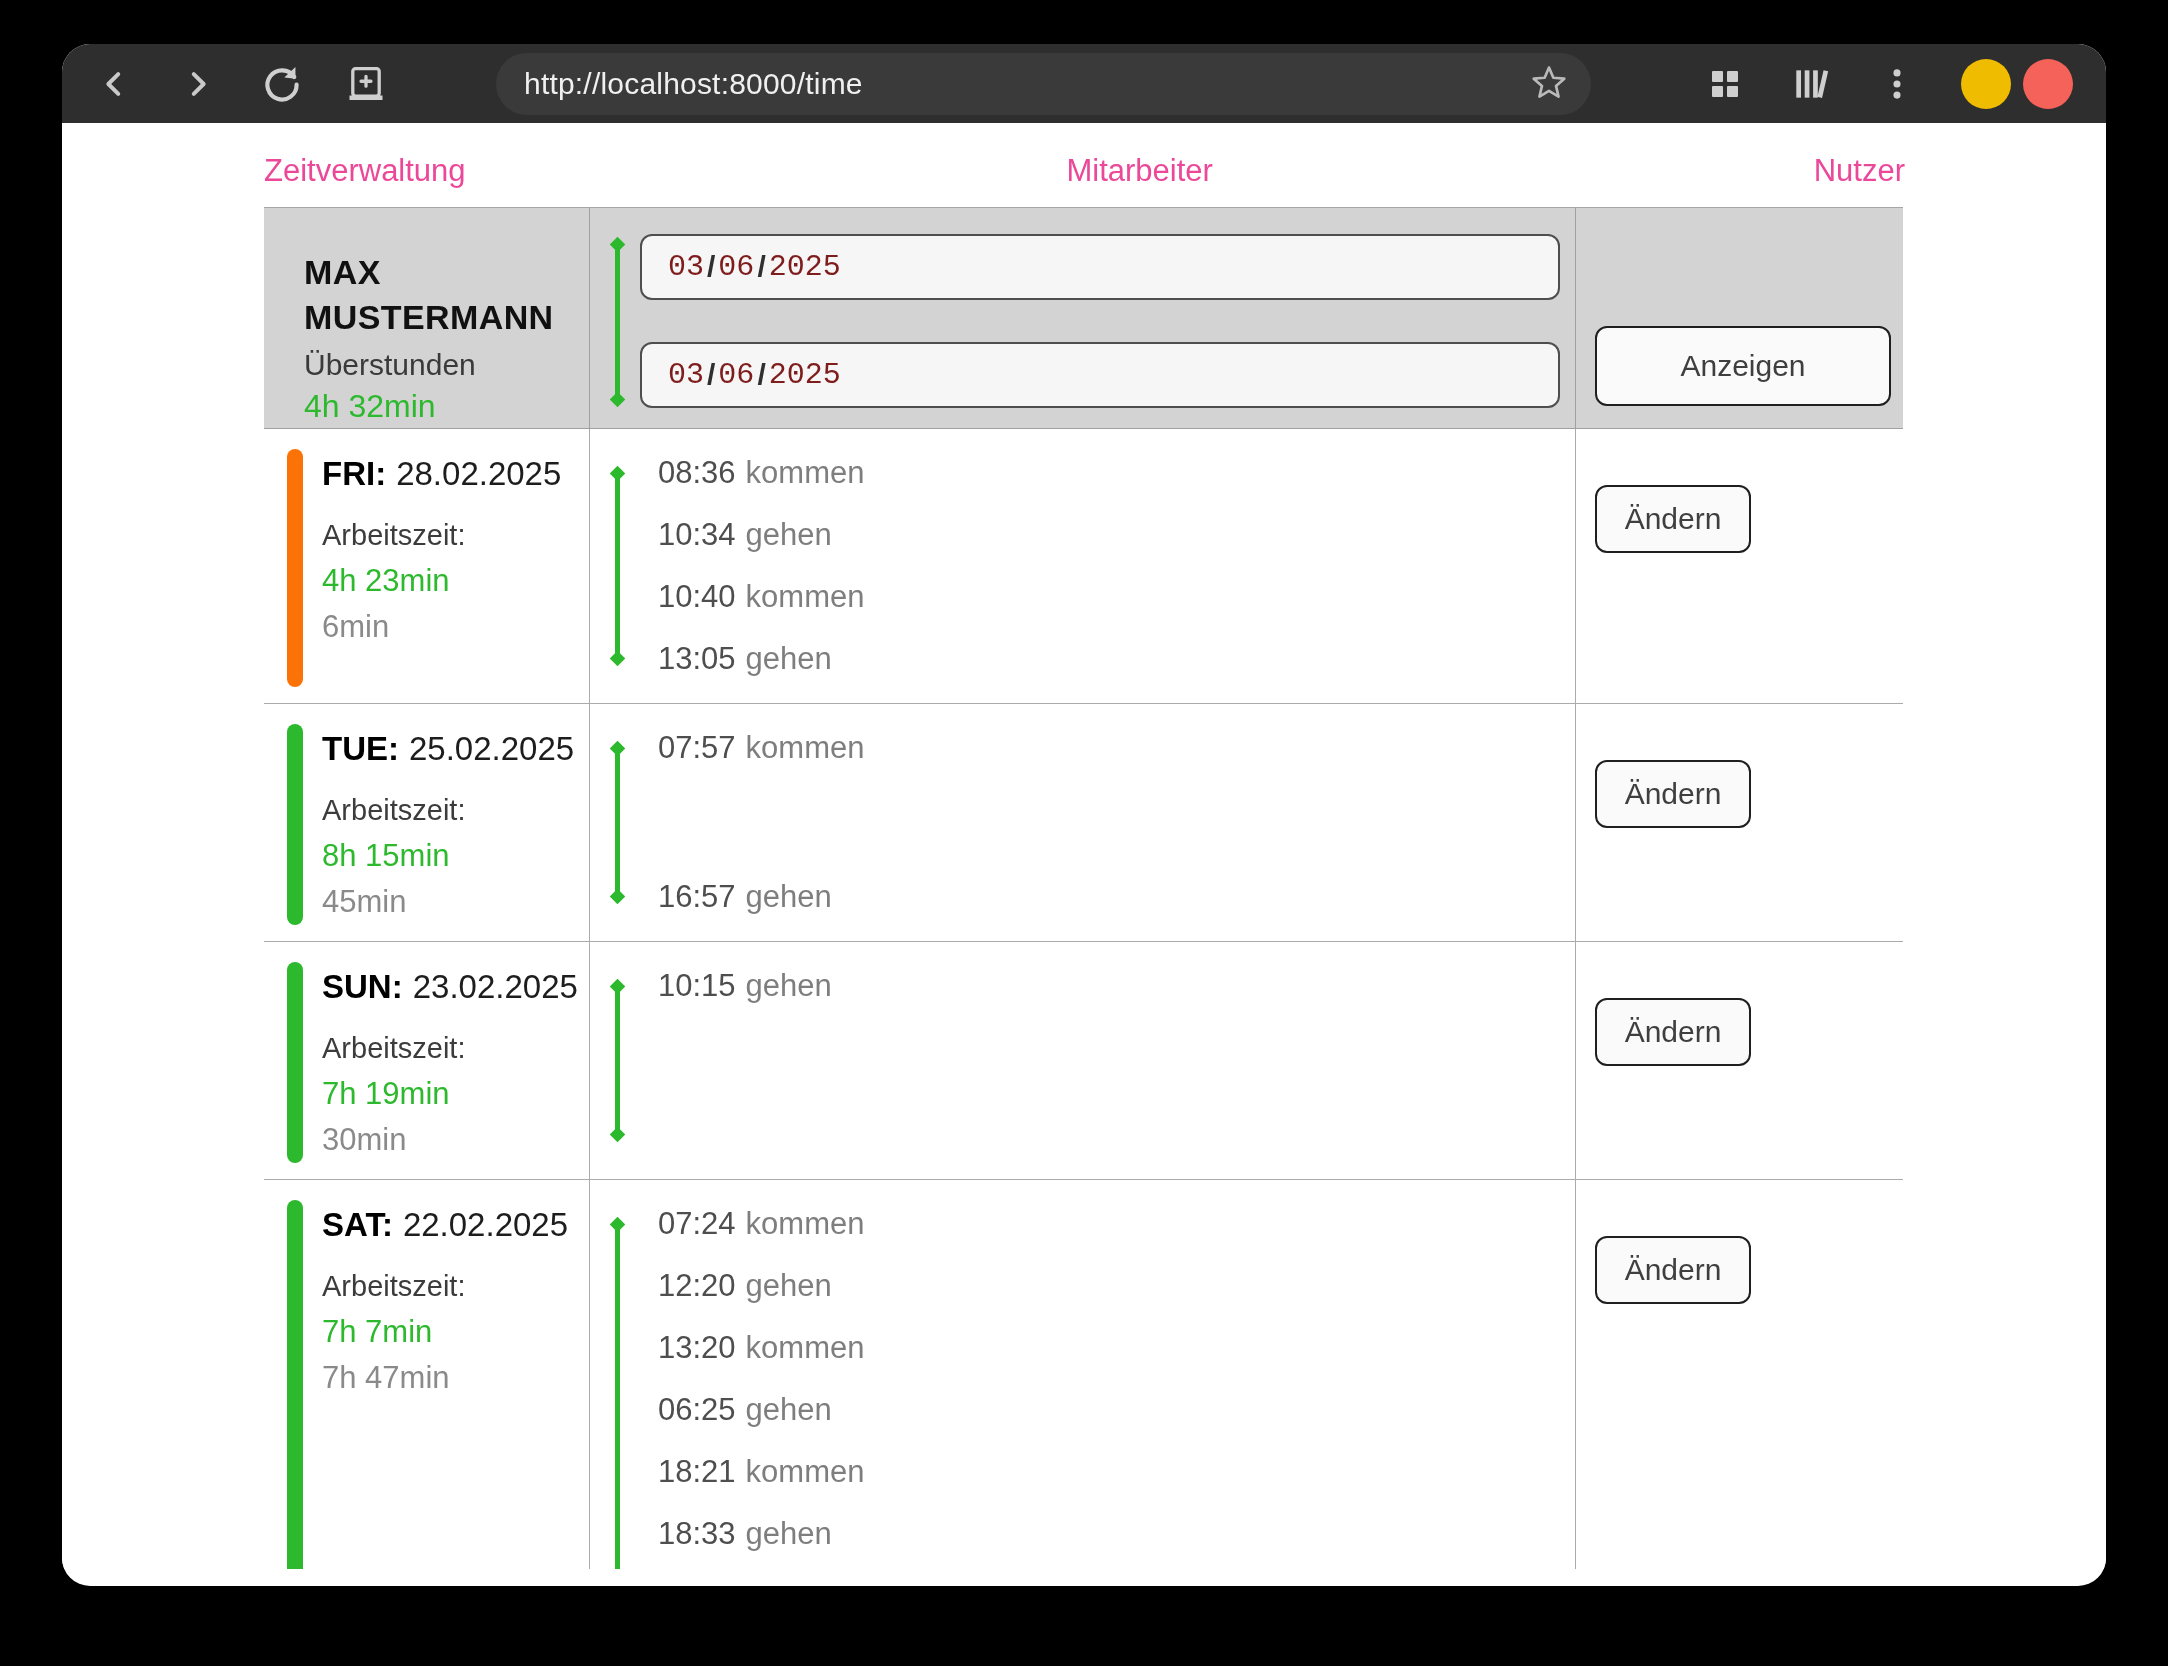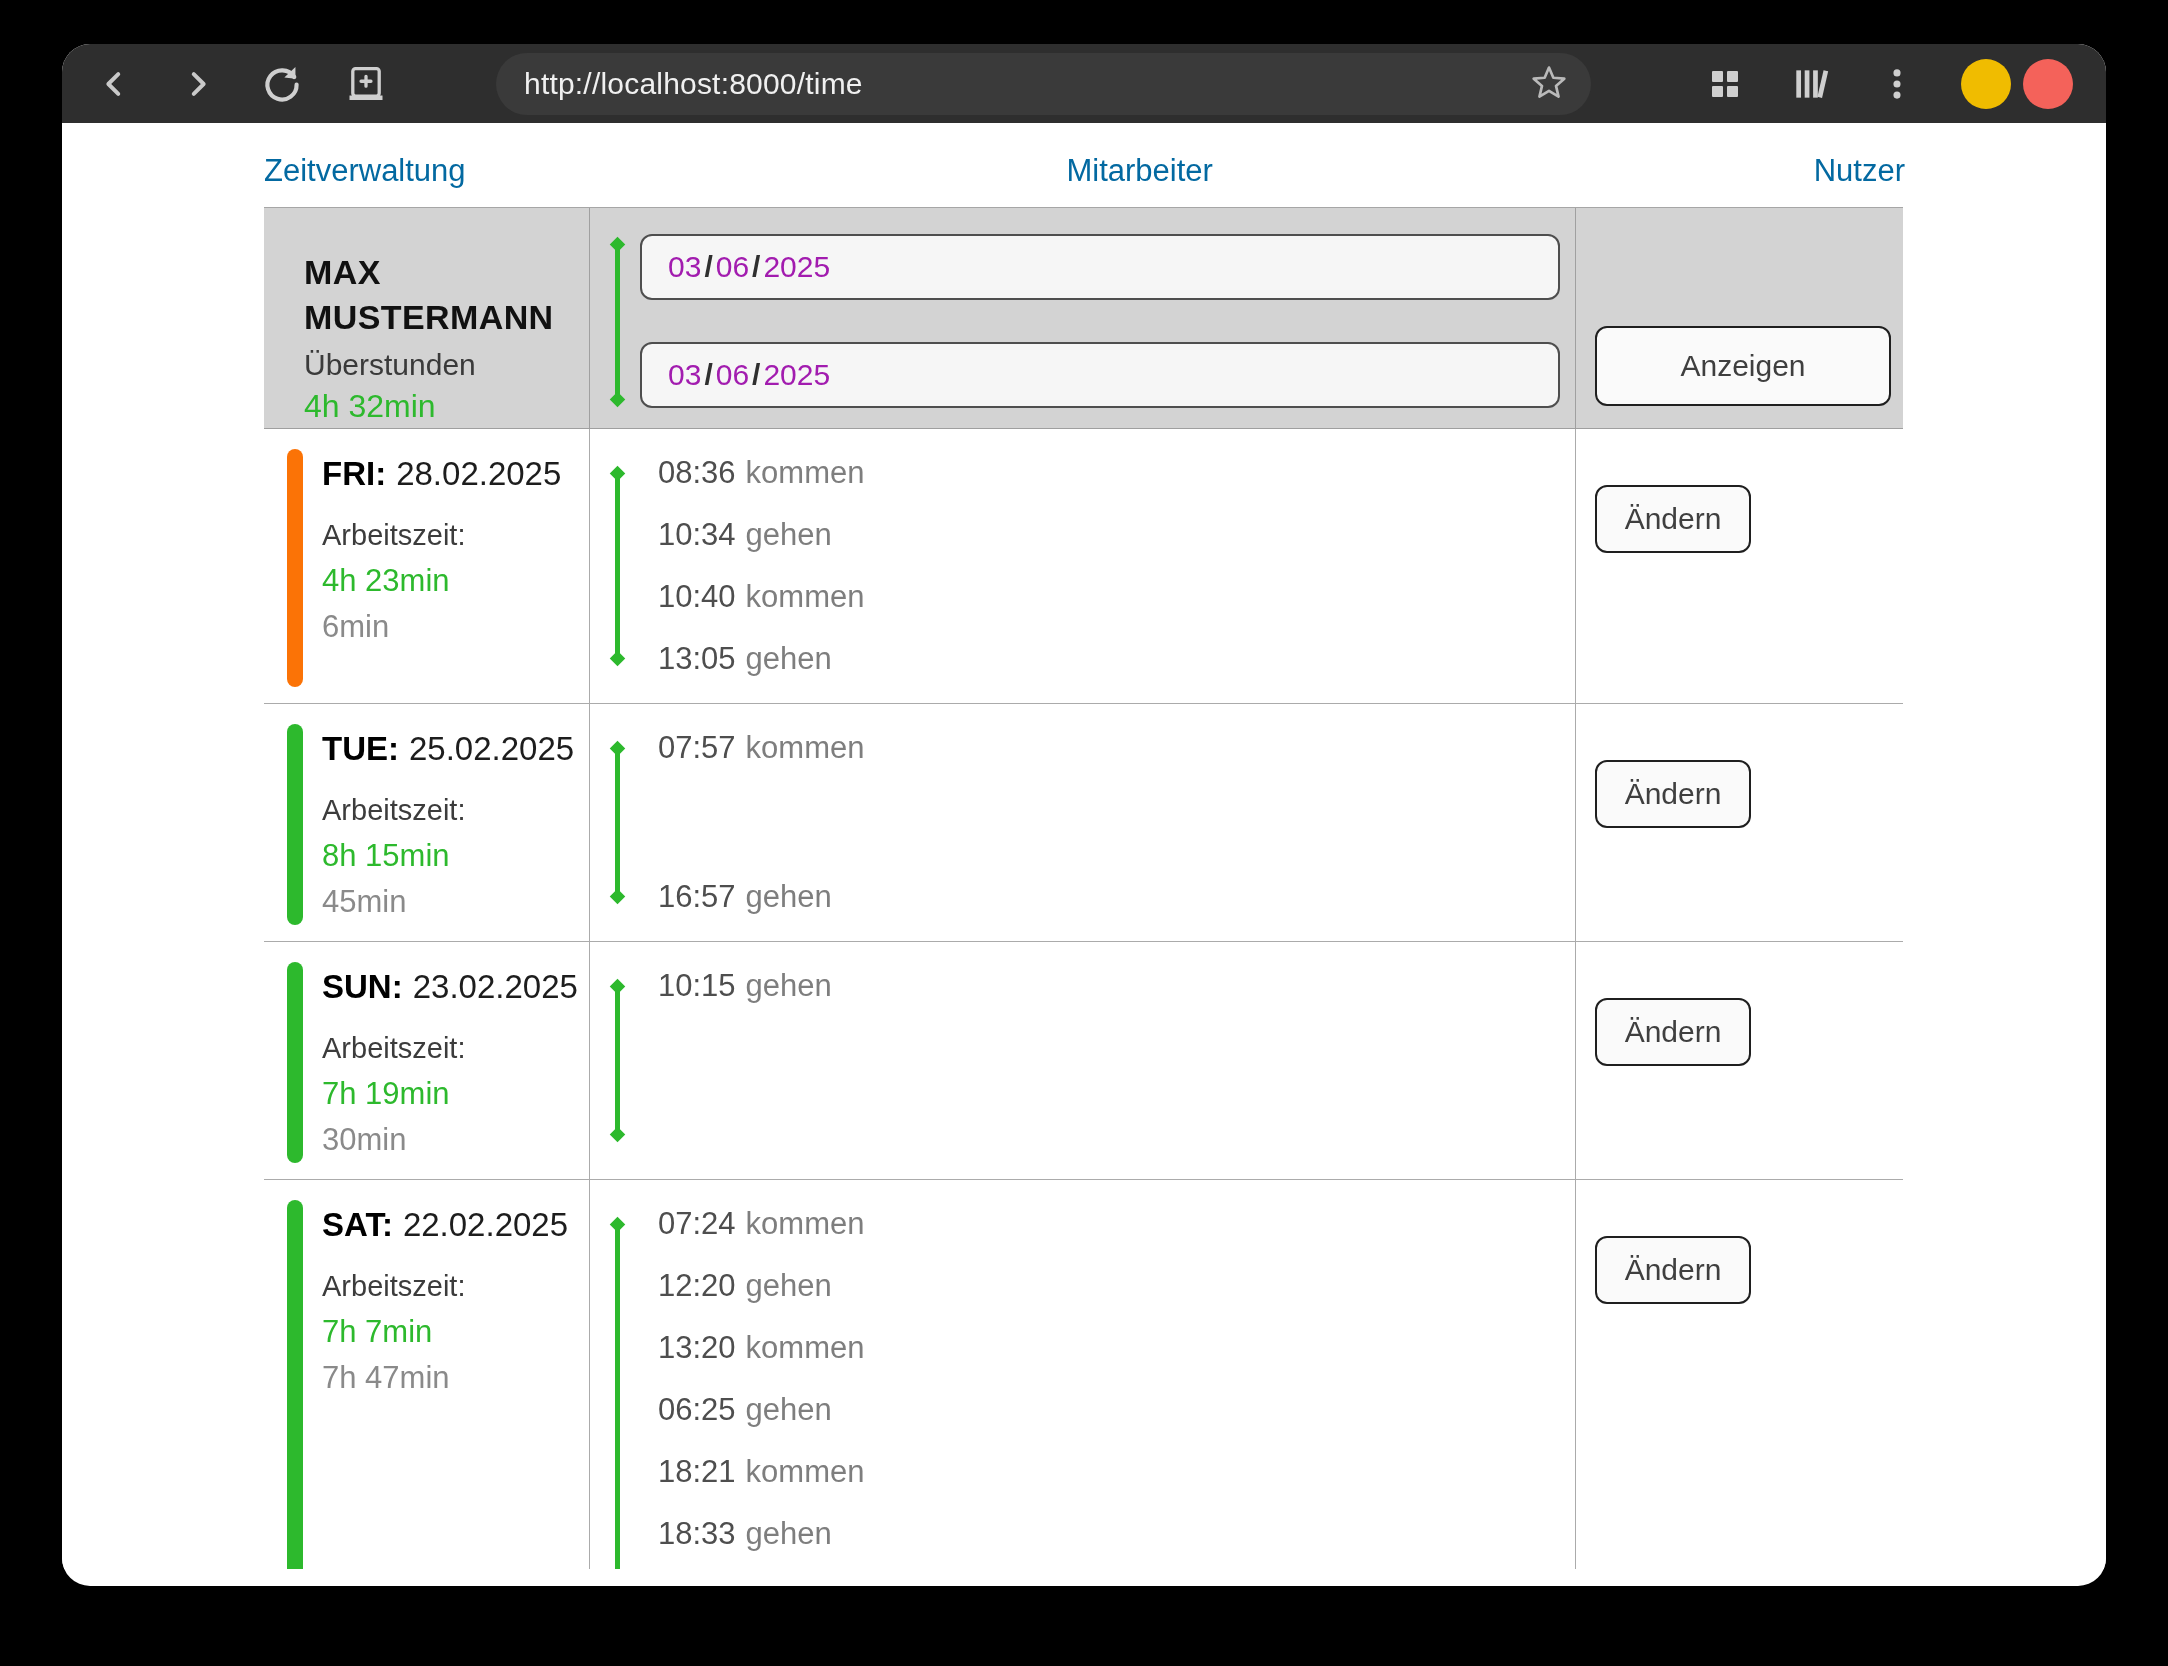--- a/index.html
+++ b/index.html
@@ -41,40 +41,40 @@
   .wm-group{display:flex;align-items:center;gap:12px;margin-left:42px;flex:none;}
   .wm-circle{width:50px;height:50px;border-radius:50%;border:none;padding:0;flex:none;}
   .wm-min{background:#f0bc00;}
   .wm-close{background:#f4625a;}
   
   .page{height:1446px;background:#fff;overflow:hidden;}
   .navbar{
     display:flex;justify-content:space-between;align-items:center;
     padding:30px 201px 18px 202px;font-size:31px;color:#1b1b1b;
   }
-  .navbar a{color:#0369a1;text-decoration:none;}
+  .navbar a{color:#ec4899;text-decoration:none;}
   .apptable{margin:0 203px 0 202px;}
   .grid3{display:grid;grid-template-columns:326px 986px 329px;}
   
   .thead{
     background:var(--header-bg);height:222px;
     border-top:1px solid #a6a6a6;border-bottom:1px solid #9f9f9f;
   }
   .thead>.cell{border-right:1px solid #a0a0a0;}
   .thead>.cell:last-child{border-right:none;}
   .h1{padding:42px 10px 0 40px;}
   .emp-name{font-size:34px;font-weight:700;color:#111;line-height:45px;letter-spacing:.4px;}
   .emp-label{font-size:30px;color:#3a3a3a;margin-top:5px;line-height:40px;}
   .emp-value{font-size:32px;color:var(--green);line-height:42px;}
   .h2{position:relative;padding:26px 0 0 50px;display:flex;flex-direction:column;gap:42px;}
   .date-input{
     width:920px;height:66px;border:2px solid #4e4e4e;border-radius:12px;background:#f6f6f6;
     display:flex;align-items:center;padding-left:26px;font-size:30px;
   }
-  .ph-num{color:#a21caf;}
+  .ph-num{color:#7f1d1d;font-family:Liberation Mono, monospace;}
   .ph-sep{color:#2f2f2f;margin:0 3px;font-weight:700;}
   .h3{position:relative;}
   .btn{
     background:#fafafa;border:2px solid #1f1f1f;border-radius:12px;
     font-size:30px;color:#3f3f3f;font-family:"Liberation Sans",sans-serif;cursor:default;
   }
   .btn-show{position:absolute;left:19px;bottom:22px;width:296px;height:80px;}
   .btn-change{width:156px;height:68px;}
   
   .timeline{position:absolute;width:5px;background:var(--green);}

